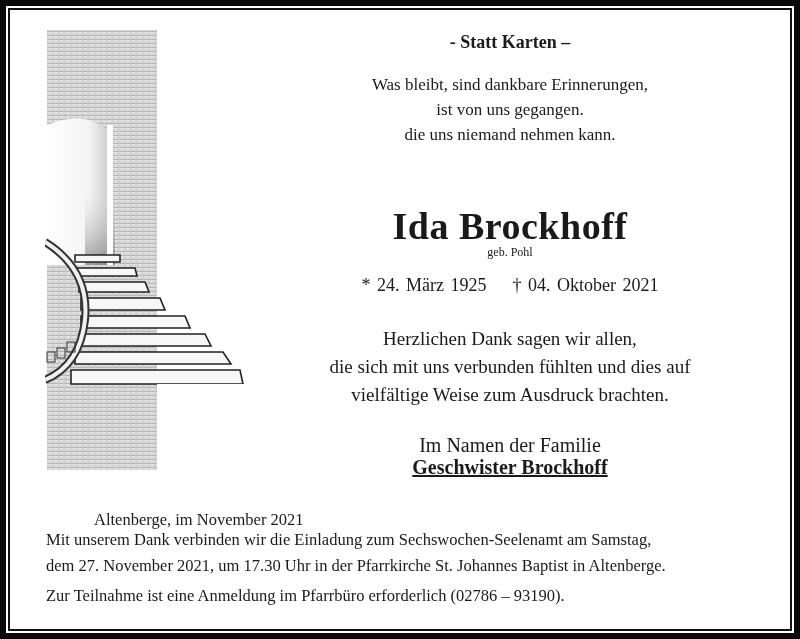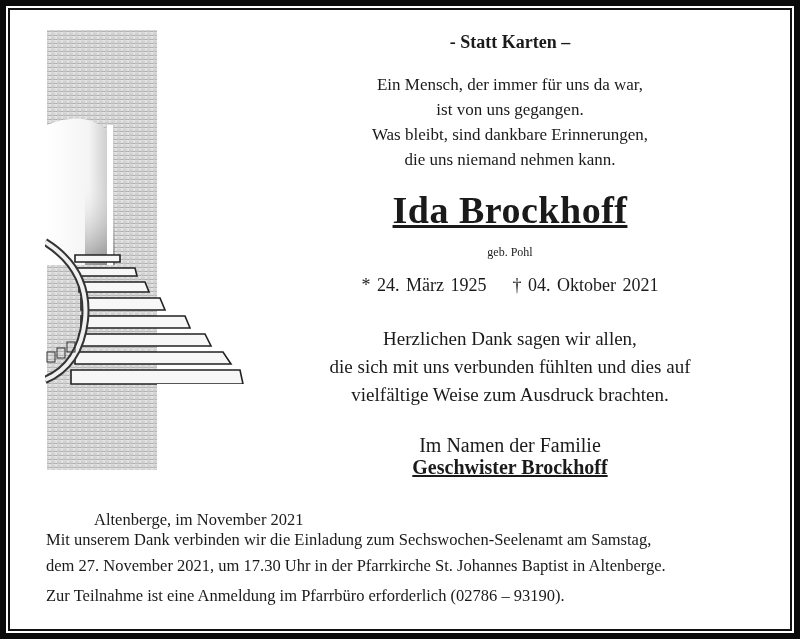--- a/index.html
+++ b/index.html
@@ -3,21 +3,21 @@
   <meta charset="utf-8">
   <style>
     html, body { margin: 0; padding: 0; background: #ffffff; }
     body { width: 800px; height: 639px; position: relative; overflow: hidden; font-family: "DejaVu Serif", "Liberation Serif", serif; color: #1a1a1a; }
     .frame { position: absolute; left: 0; top: 0; width: 800px; height: 639px; box-sizing: border-box; border: 6px solid #0a0a0a; background: #fff; }
     .frame-inner { position: absolute; left: 2px; top: 2px; right: 2px; bottom: 2px; border: 2px solid #111; }
     .artwork { position: absolute; left: 45px; top: 30px; width: 200px; height: 440px; }
     .center { position: absolute; left: 290px; width: 440px; text-align: center; font-family: "Liberation Serif", "DejaVu Serif", serif; }
     .heading { top: 32px; font-size: 18px; font-weight: bold; }
     .poem { top: 72px; font-size: 17px; line-height: 25px; }
-    .name { top: 188px; font-size: 38px; font-weight: bold; letter-spacing: 0.5px; text-decoration: underline; }
+    .name { top: 204px; font-size: 38px; font-weight: bold; letter-spacing: 0.5px; }
     .maiden { top: 245px; font-size: 12px; }
     .dates { top: 275px; font-size: 18px; word-spacing: 2px; }
     .dates .sep { display: inline-block; width: 26px; }
     .thanks { top: 325px; font-size: 19px; line-height: 28px; text-align: center; }
     .family-intro { top: 434px; font-size: 20px; }
     .family-name { top: 456px; font-size: 20px; font-weight: bold; text-decoration: underline; }
     .footer { position: absolute; left: 46px; width: 740px; font-family: "Liberation Serif", "DejaVu Serif", serif; font-size: 16.5px; color: #1a1a1a; }
     .place-date { top: 510px; margin-left: 48px; }
     .invite { top: 527px; line-height: 26px; }
     .registration { top: 586px; }
@@ -66,23 +66,22 @@
     <rect x="2" y="322" width="8" height="10"></rect>
     <rect x="12" y="318" width="8" height="10"></rect>
     <rect x="22" y="312" width="8" height="10"></rect>
   </g>
   <rect x="112" y="354" width="90" height="90" fill="#ffffff"></rect>
 </svg>
 
 <div class="center heading">- Statt Karten –</div>
 
 <div class="center poem">
-  <div>Ein Mensch, der immer für uns da war,</div>
+  <div>Was bleibt, sind dankbare Erinnerungen,</div>
   <div>ist von uns gegangen.</div>
-  <div>Was bleibt, sind dankbare Erinnerungen,</div>
   <div>die uns niemand nehmen kann.</div>
 </div>
 
 <div class="center name">Ida Brockhoff</div>
 <div class="center maiden">geb. Pohl</div>
 <div class="center dates">
   <span>* 24. März 1925</span><span class="sep"></span><span>† 04. Oktober 2021</span>
 </div>
 
 <div class="center thanks">

